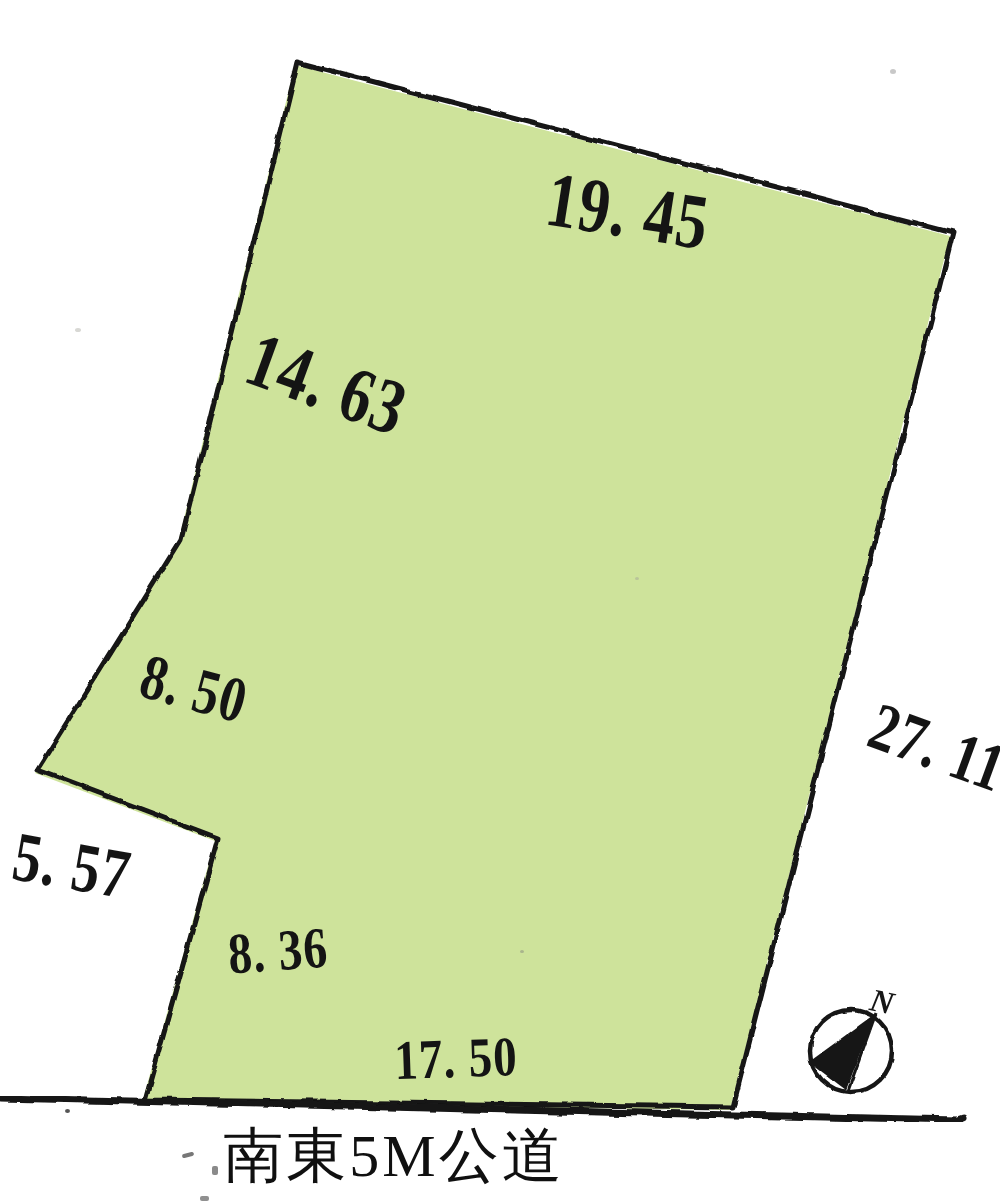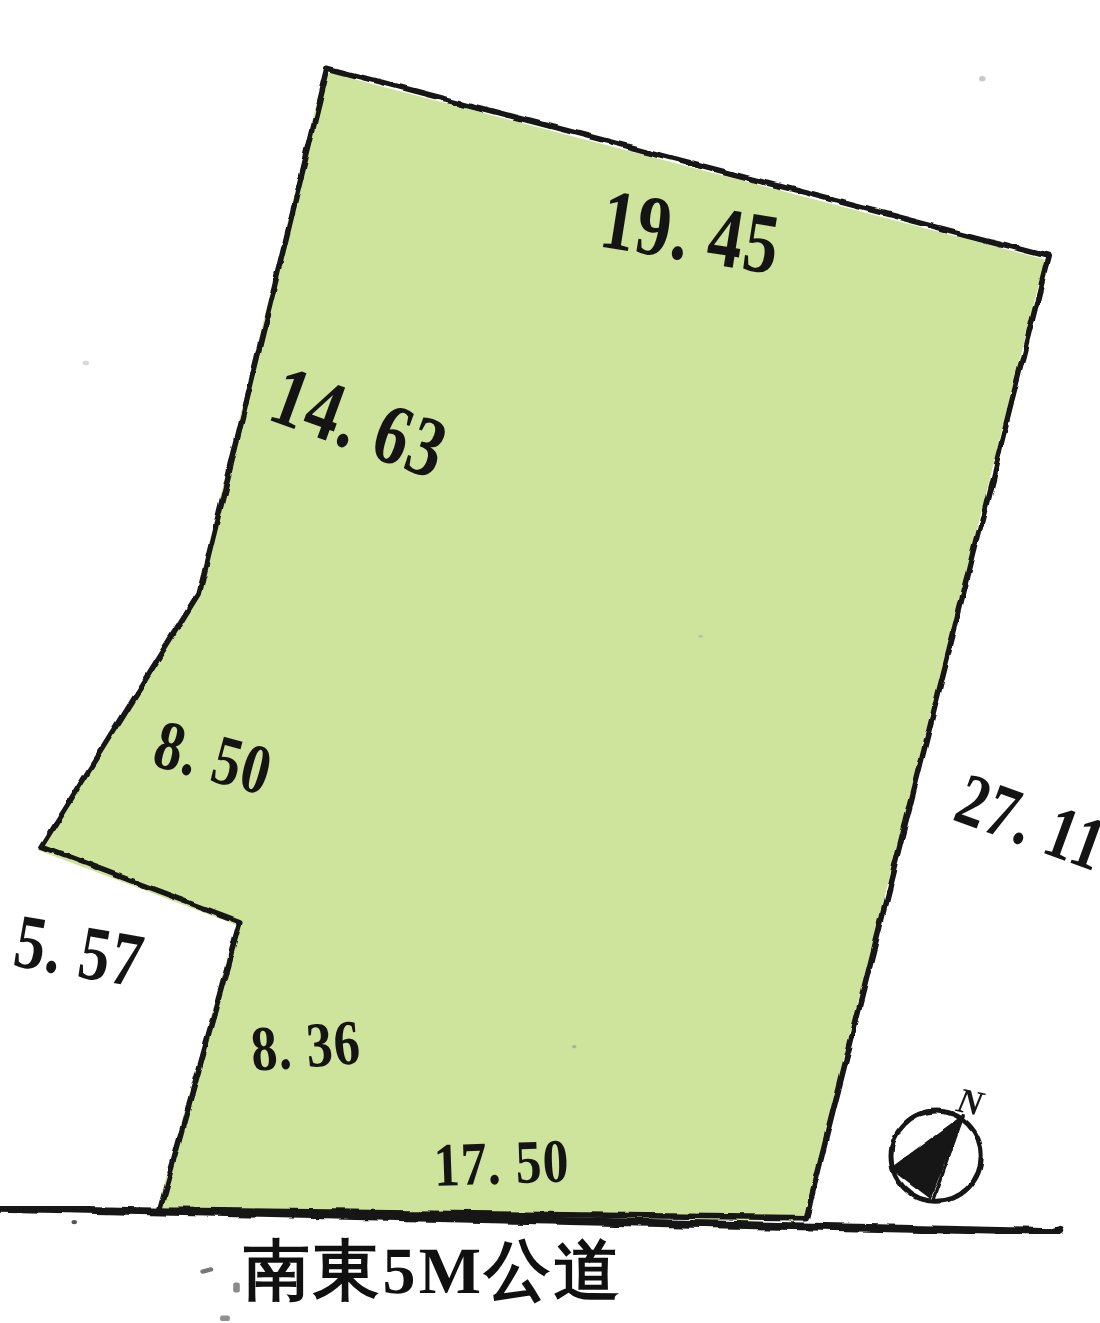--- a/index.html
+++ b/index.html
@@ -23,21 +23,21 @@
   .dim-top        {left:628px; top:211px; font-size:78px; transform:translate(-50%,-50%) rotate(9deg)  scaleX(0.80);}
   .dim-upper-left {left:327px; top:384px; font-size:78px; transform:translate(-50%,-50%) rotate(20deg) scaleX(0.80);}
   .dim-mid-left   {left:194px; top:689px; font-size:64px; transform:translate(-50%,-50%) rotate(15deg) scaleX(0.80);}
   .dim-notch      {left:72px;  top:866px; font-size:70px; transform:translate(-50%,-50%) rotate(10deg) scaleX(0.80);}
   .dim-lower-left {left:278px; top:951px; font-size:58px; transform:translate(-50%,-50%) rotate(-4deg) scaleX(0.82);}
   .dim-bottom     {left:456px; top:1058px;font-size:56px; transform:translate(-50%,-50%) rotate(-2deg) scaleX(0.84);}
   .dim-right      {left:938px; top:747px; font-size:68px; transform:translate(-50%,-50%) rotate(20deg) scaleX(0.80);}
   .road-label{
     position:absolute;left:394px;top:1156px;
     transform:translate(-50%,-50%);
-    font-weight:700;font-size:60px;color:#101010;
+    font-weight:400;font-size:60px;color:#101010;
     letter-spacing:3px;white-space:nowrap;
     font-family:"Liberation Serif","DejaVu Serif",serif;
   }
   .north-label{
     position:absolute;left:882px;top:1002px;
     transform:translate(-50%,-50%) rotate(12deg);
     font-style:italic;font-weight:700;font-size:32px;color:#161616;
   }
   .speck{position:absolute;border-radius:50%;}
   .s1{left:890px;top:69px;width:6px;height:5px;background:#c8c8c8;}

